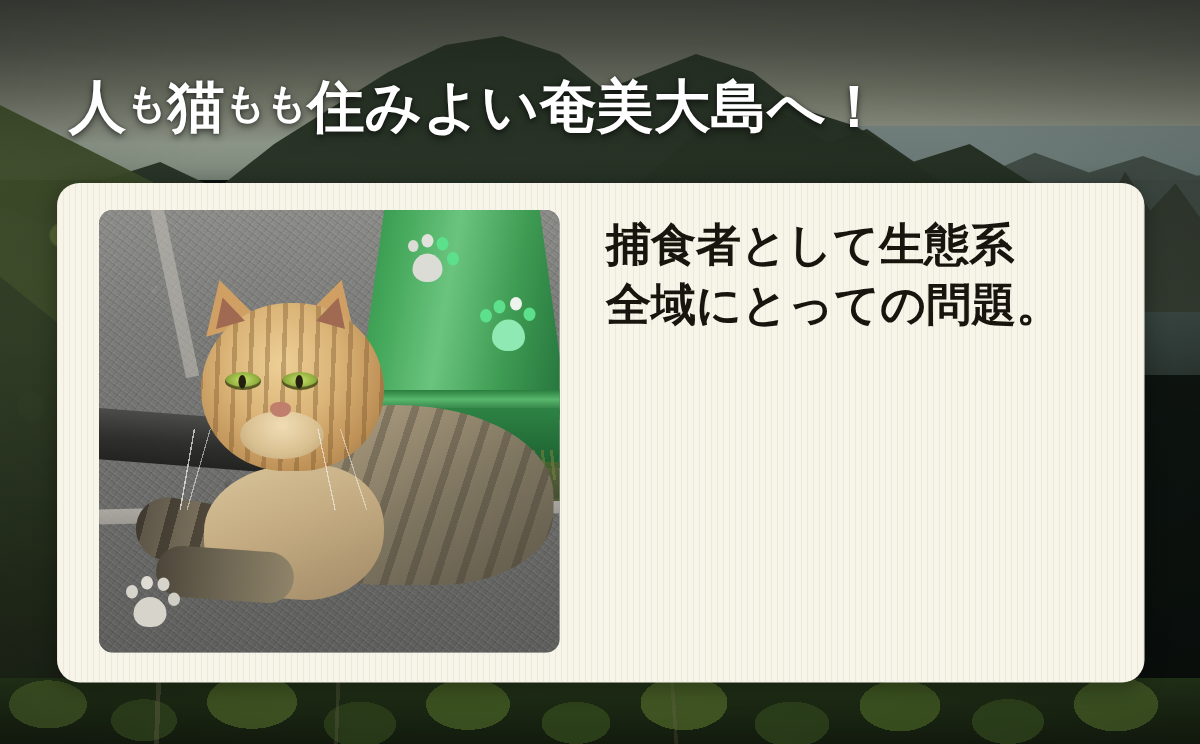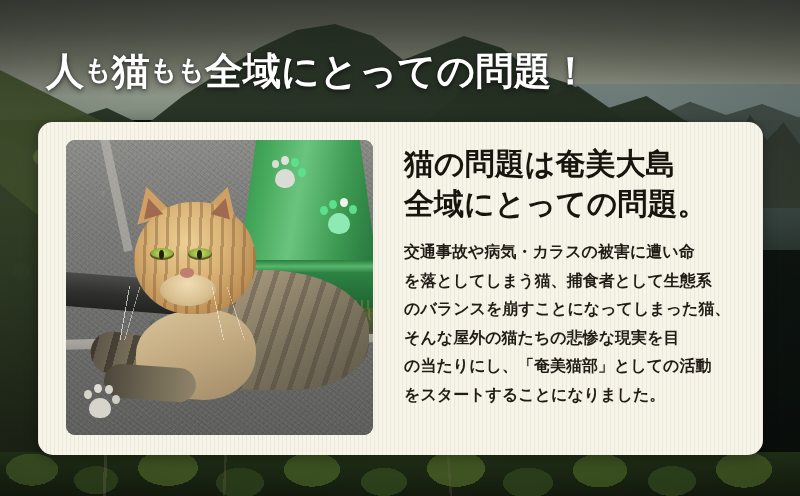--- a/index.html
+++ b/index.html
@@ -345,21 +345,21 @@
     <div class="veg-bottom-twigs"></div>
     <div class="bg-vignette"></div>
   </div>
 
   <div class="headline">
     <span class="seg">人</span>
     <span class="seg sm">も</span>
     <span class="seg">猫</span>
     <span class="seg sm">も</span>
     <span class="seg sm">も</span>
-    <span class="seg">全域にとっての問題！</span>
+    <span class="seg">住みよい奄美大島へ！</span>
   </div>
 
   <div class="card">
     <div class="card-texture"></div>
 
     <div class="photo">
       <div class="ph-ground"></div>
       <div class="ph-noise"></div>
       <div class="ph-bin"></div>
       <div class="ph-bin-rim"></div>
@@ -411,24 +411,18 @@
 
     <div class="pawprint" style="left:46px; top:262px; width:36px; height:34px;">
       <div class="pad" style="left:5px; top:14px; width:22px; height:20px; background:#d6d4cb;"></div>
       <div class="toe" style="left:0px;  top:6px;  width:8px;  height:9px;  background:#d6d4cb;"></div>
       <div class="toe" style="left:10px; top:0px;  width:8px;  height:9px;  background:#dedcd3;"></div>
       <div class="toe" style="left:21px; top:1px;  width:8px;  height:9px;  background:#d6d4cb;"></div>
       <div class="toe" style="left:28px; top:11px; width:8px;  height:9px;  background:#d0cec5;"></div>
     </div>
 
     <div class="textcol">
-      <div class="heading">猫の問題は奄美大島
+      <div class="heading">捕食者として生態系
 全域にとっての問題。</div>
-      <div class="body">交通事故や病気・カラスの被害に遭い命
-を落としてしまう猫、捕食者として生態系
-のバランスを崩すことになってしまった猫、
-そんな屋外の猫たちの悲惨な現実を目
-の当たりにし、「奄美猫部」としての活動
-をスタートすることになりました。</div>
     </div>
   </div>
 
 </div>
 
 </body></html>

